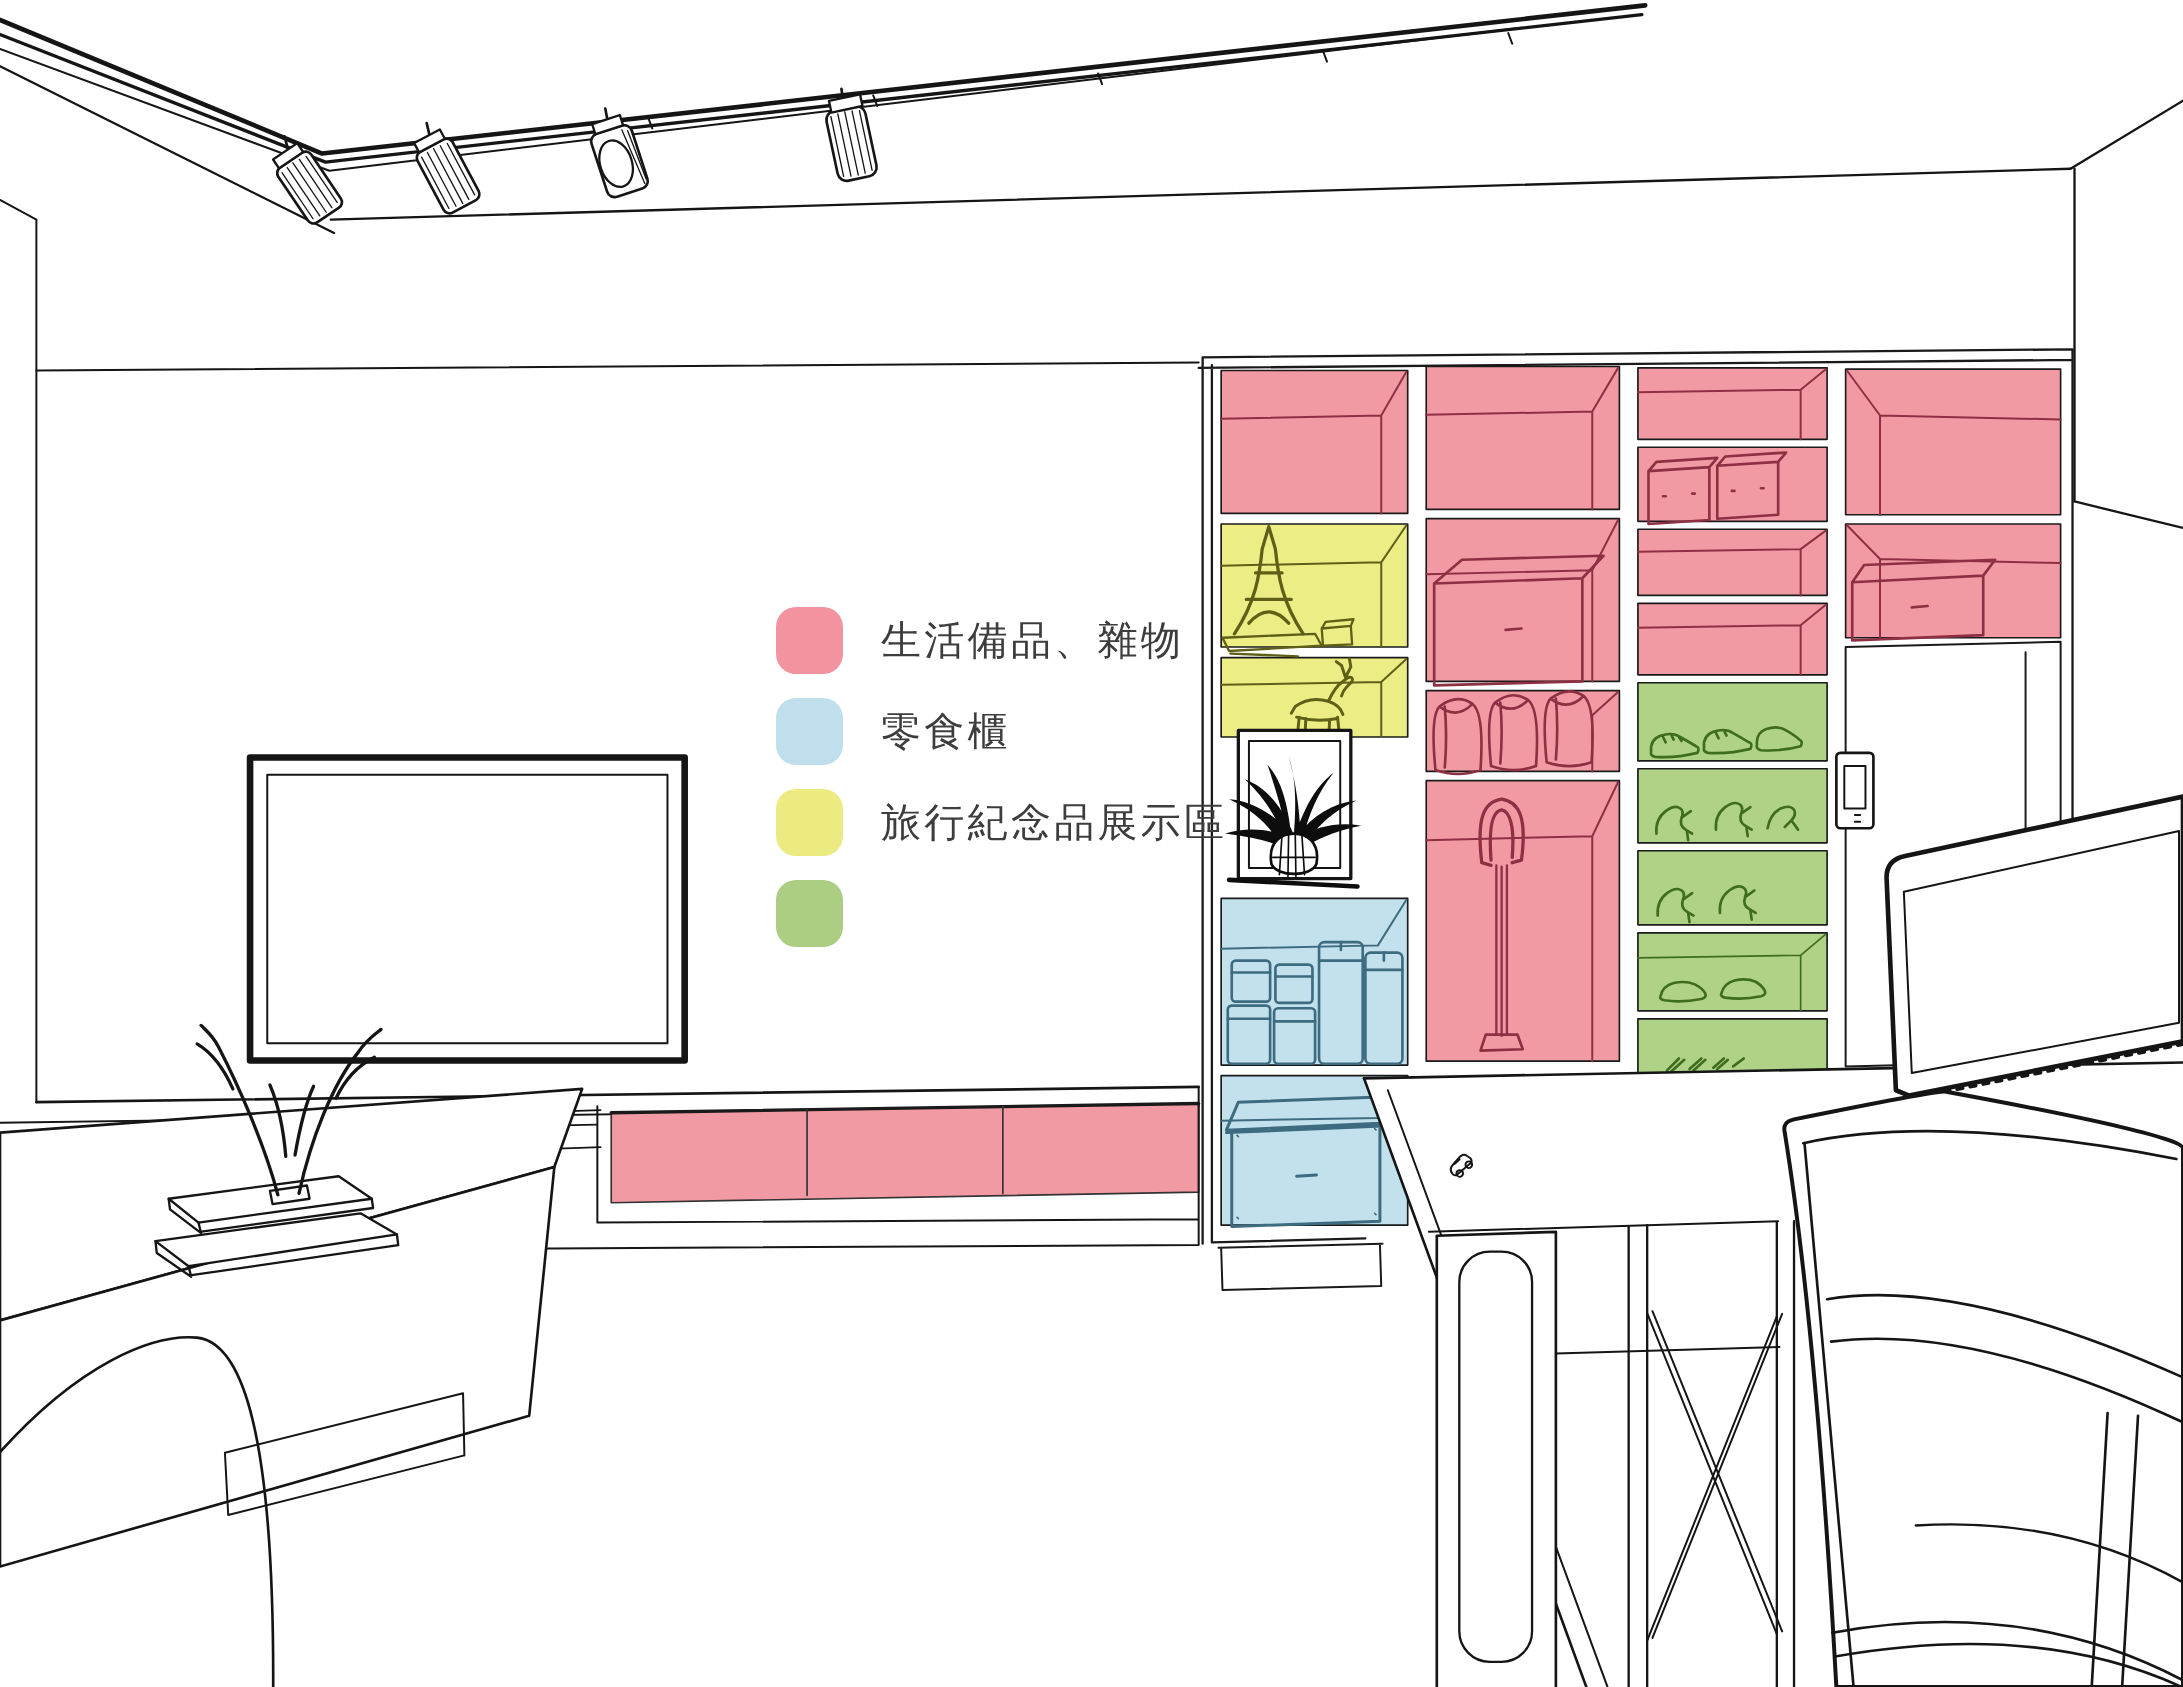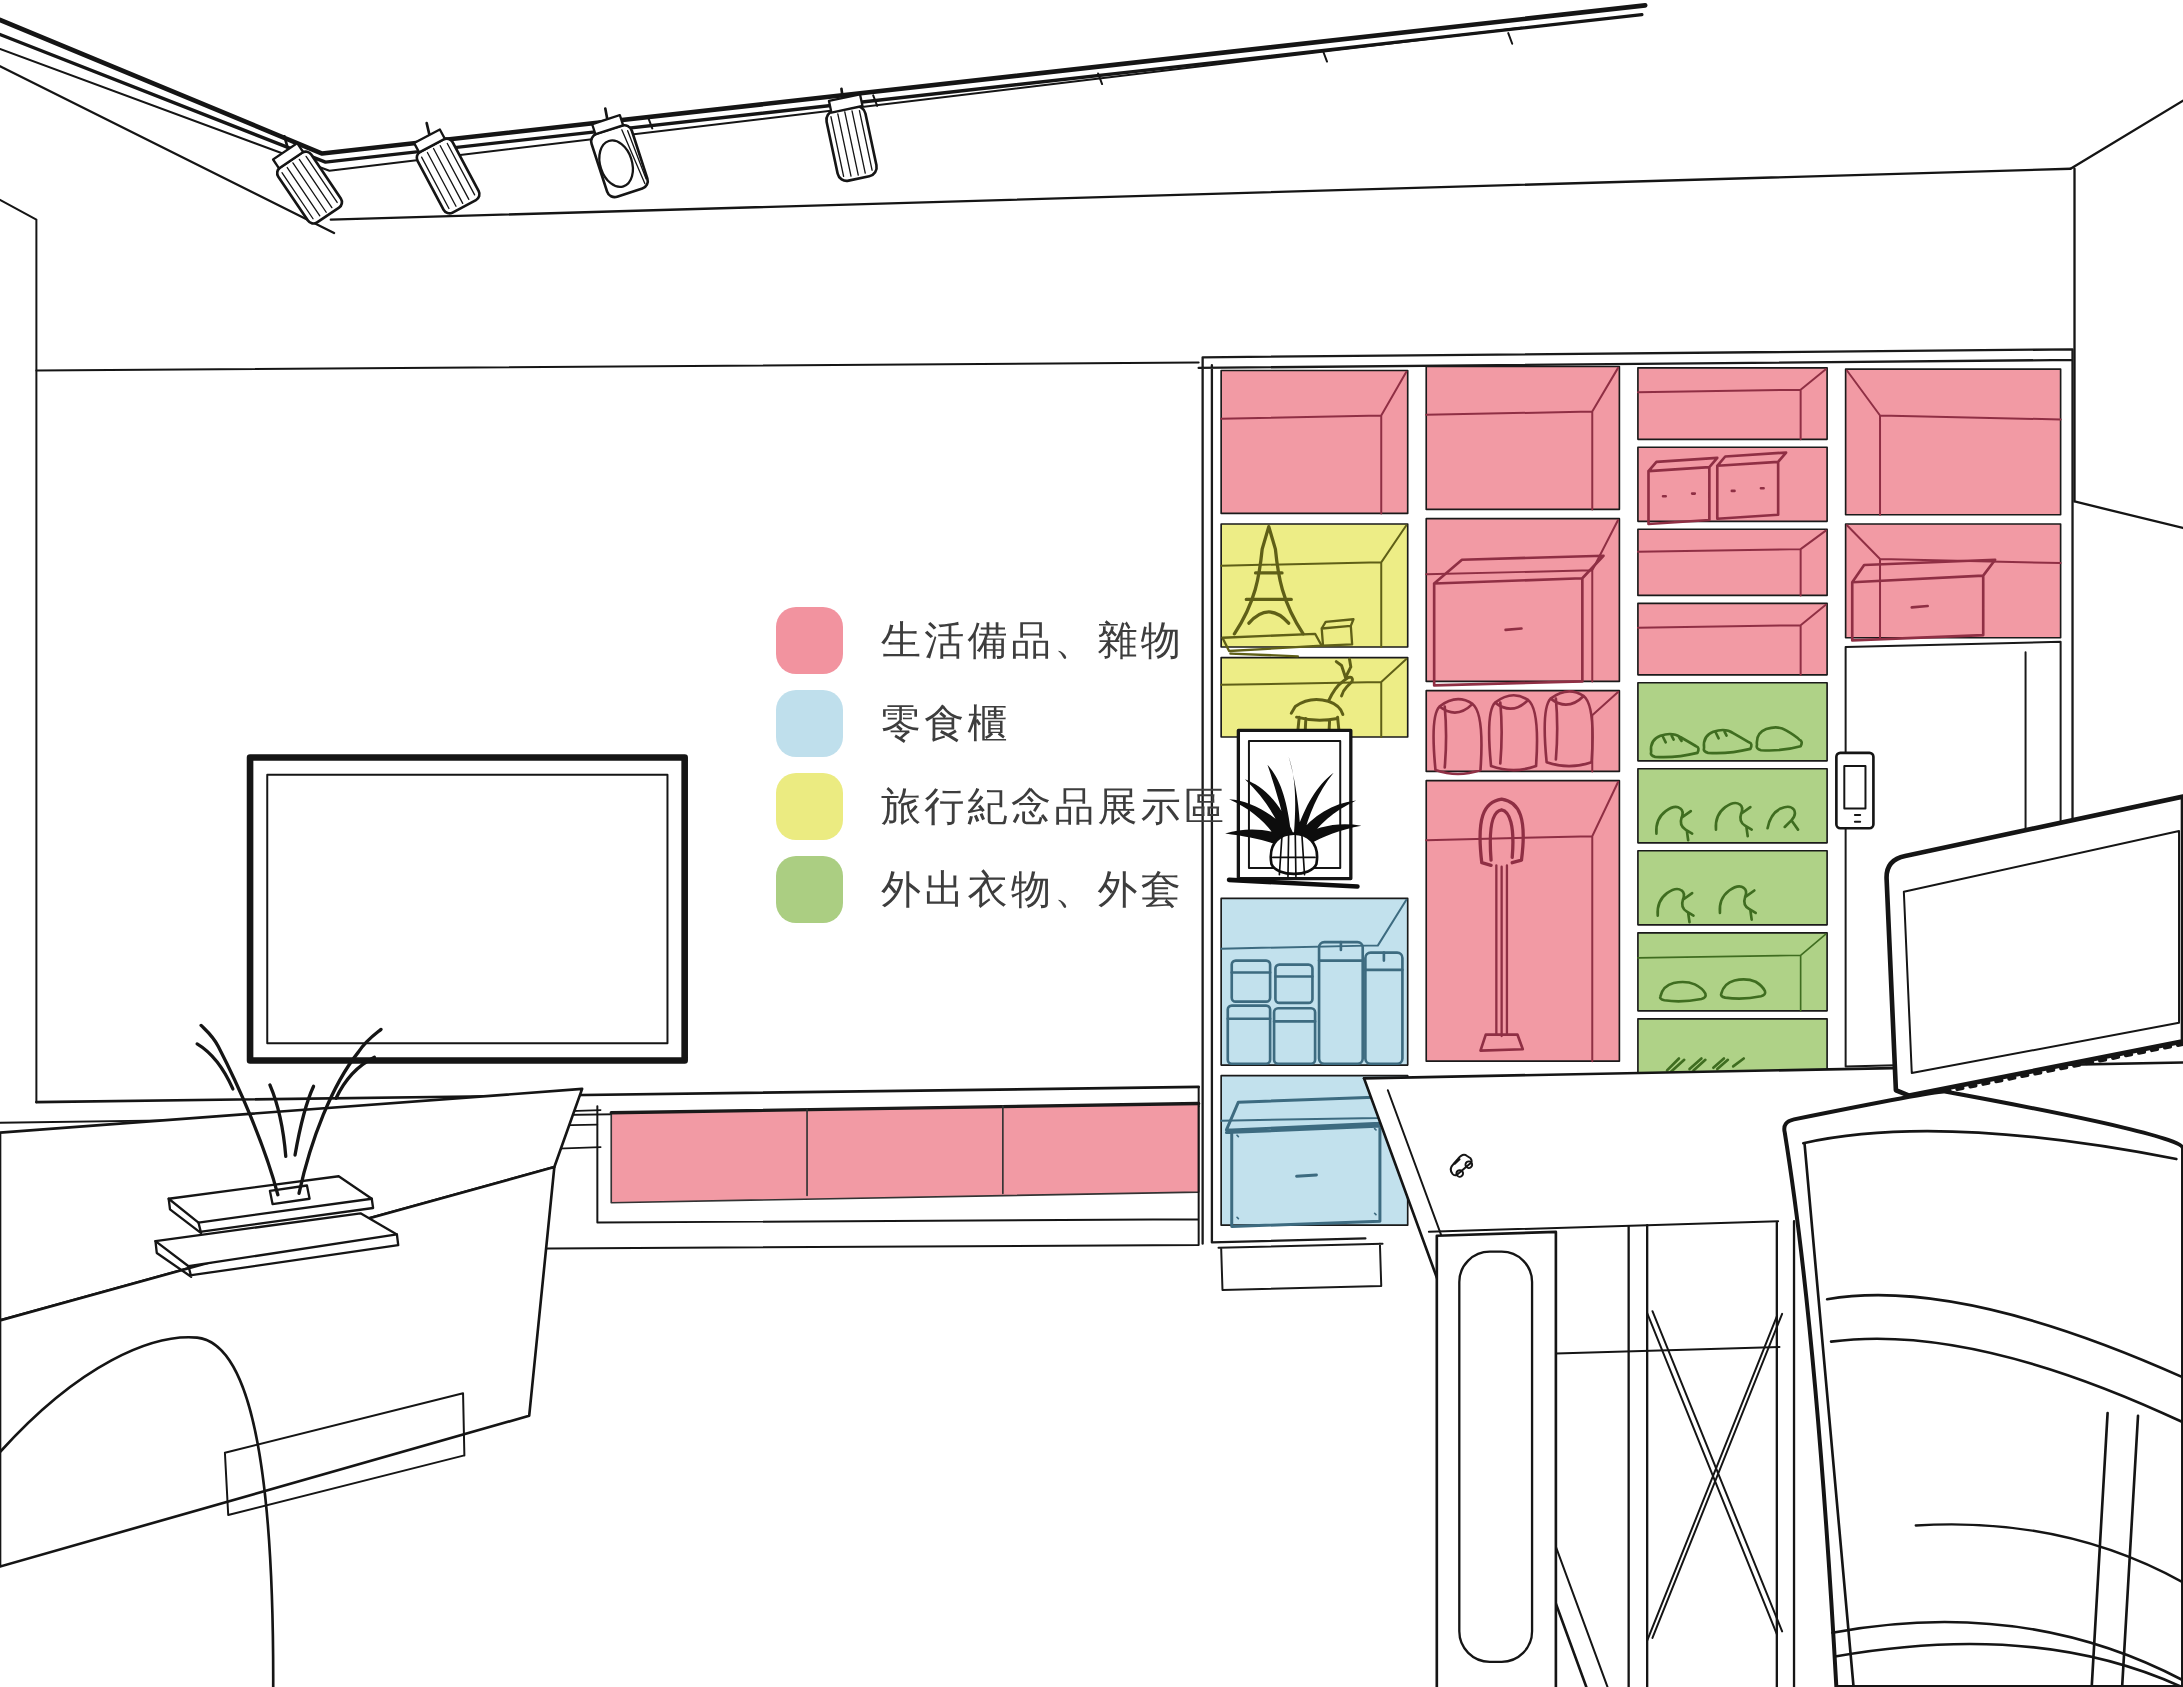--- a/index.html
+++ b/index.html
@@ -1,19 +1,19 @@
 <!DOCTYPE html>
 <html style="font-size:10.6px"><head>
 <meta charset="utf-8">
 <style>
   html,body{margin:0;padding:0;background:#ffffff;}
   .stage{position:relative;width:2183px;height:1687px;background:#ffffff;overflow:hidden;
          font-family:"Liberation Sans","DejaVu Sans",sans-serif;}
   .stage svg{position:absolute;left:0;top:0;}
-  .legend{position:absolute;left:776px;top:607px;display:flex;flex-direction:column;gap:16px;}
+  .legend{position:absolute;left:776px;top:607px;display:flex;flex-direction:column;gap:24px;}
   .legend-row{display:flex;align-items:center;height:67px;}
   .swatch{width:67px;height:67px;border-radius:20px;flex:0 0 auto;}
   .legend-label{margin-left:38px;font-size:40px;line-height:67px;color:#3d3d3d;letter-spacing:3.3px;white-space:nowrap;}
 </style>
 </head>
 <body>
 
 <div class="stage">
 
 <svg viewBox="0 0 3300 2550" width="2183" height="1687" stroke-linecap="round" stroke-linejoin="round" fill="none">
@@ -304,18 +304,17 @@
     <div class="legend-row">
       <span class="swatch" style="background: rgb(191, 223, 236);"></span>
       <span class="legend-label">零食櫃</span>
     </div>
     <div class="legend-row">
       <span class="swatch" style="background: rgb(235, 235, 129);"></span>
       <span class="legend-label">旅行紀念品展示區</span>
     </div>
     <div class="legend-row">
       <span class="swatch" style="background: rgb(171, 206, 130);"></span>
-      <span class="legend-label">外出衣物、外套</span>
     </div>
   </div>
 
 </div>
 
 
 </body></html>

